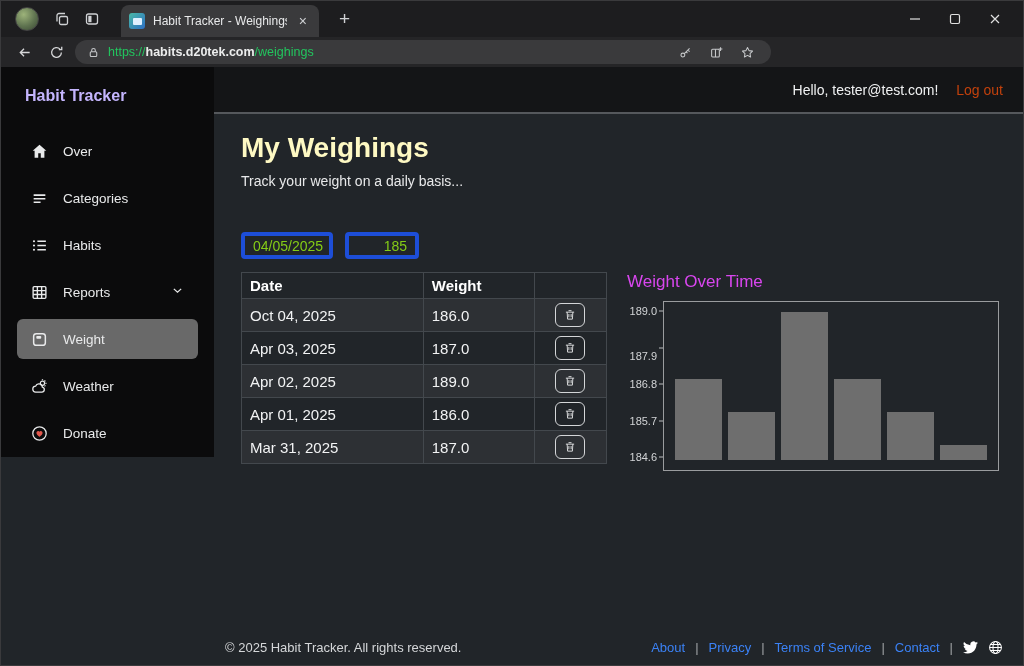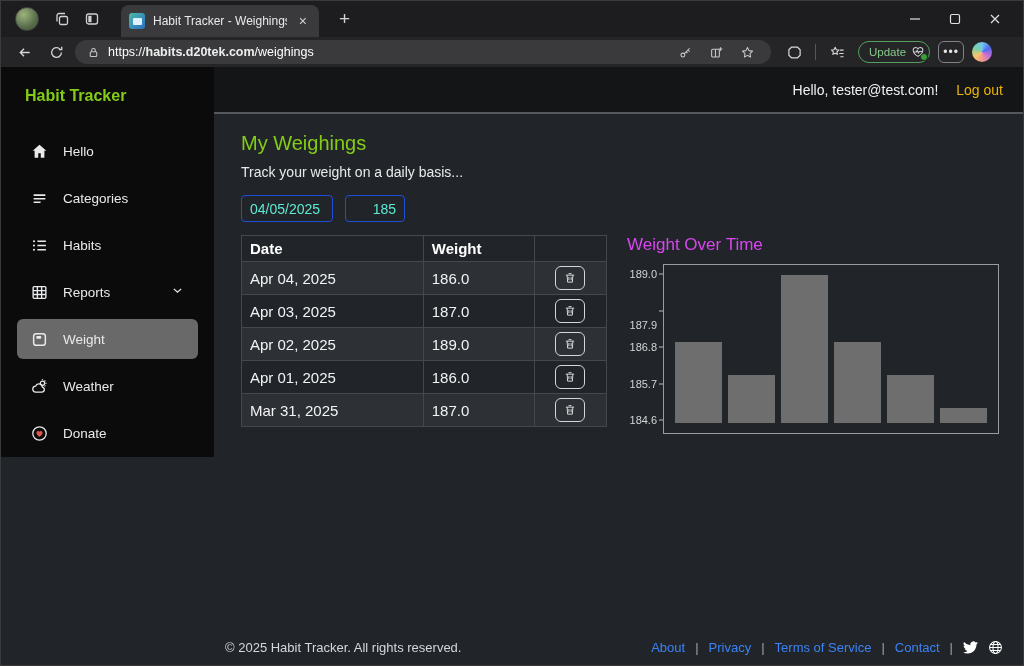--- a/index.html
+++ b/index.html
@@ -22,62 +22,62 @@
   .newtab { color:#cfd1d4; font-size:19px; margin-left:14px; padding:0 6px; }
   .win-controls { margin-left:auto; display:flex; height:36px; }
   .win-btn { width:40px; height:36px; display:flex; align-items:center; justify-content:center; color:#e0e0e0; }
 
   .toolbar { height:30px; background:#252527; display:flex; align-items:center; padding:0 10px; gap:6px; }
   .nav-btn { color:#d6d7d9; width:26px; height:24px; display:flex; align-items:center; justify-content:center; border-radius:6px; }
   .nav-btn svg { width:15px; height:15px; }
   .url-pill { height:24px; flex:0 0 696px; background:#3a3a3c; border-radius:13px; display:flex; align-items:center; padding:0 12px; gap:8px; }
   .url-pill svg { width:13px; height:13px; color:#c6c8ca; flex:0 0 auto; }
   .url-text { flex:1; font-size:12.5px; white-space:nowrap; overflow:hidden; }
-  .url-scheme,.url-path { color:#ffffff; }
+  .url-scheme,.url-path { color:#22c55e; }
   .url-host { color:#eceded; font-weight:bold; }
   .pill-icon { color:#c6c8ca; padding:0 5px; display:flex; align-items:center; }
   .toolbar-right { display:flex; align-items:center; gap:8px; margin-left:4px; }
   .divider-v { width:1px; height:16px; background:#55575a; }
   .update-btn { height:22px; border:1px solid #55a05c; border-radius:11px; color:#85c88a; font-size:11.5px;
                 display:flex; align-items:center; gap:5px; padding:0 4px 0 10px; position:relative; }
   .heart-badge { position:relative; display:flex; }
   .heart-badge svg { width:14px; height:14px; color:#cfd1d4; }
   .heart-badge .dot { position:absolute; right:-3px; bottom:-2px; width:8px; height:8px; border-radius:50%; background:#3aa335; border:1px solid #252527; }
   .more-btn { width:26px; height:22px; border:1px solid #808285; border-radius:6px; color:#e3e4e5;
               display:flex; align-items:center; justify-content:center; font-size:12px; letter-spacing:1px; }
   .copilot { width:20px; height:20px; border-radius:50%;
              background:conic-gradient(#74c7f2,#4f6bed,#c86dd7,#f2988a,#f6c66d,#7ad0a2,#74c7f2); }
 
   
   .page { position:absolute; left:0; top:66px; width:1024px; height:600px; background:#212529; color:#fff; }
 
   .app-topbar { margin-left:213px; height:47px; background:#141517; border-bottom:2px solid #55585c;
                 display:flex; align-items:center; justify-content:flex-end; gap:18px; padding-right:22px; }
   .greeting { font-size:14px; color:#f1f2f3; }
-  .logout { font-size:14px; color:#eab308; text-decoration:none; }
+  .logout { font-size:14px; color:#c2410c; text-decoration:none; }
 
   .sidebar { position:absolute; left:0; top:0; width:213px; height:390px; background:#0b0b0c; padding:16px 16px 0; }
-  .brand { font-size:16px; font-weight:bold; color:#84cc16; padding:4px 8px 0; }
+  .brand { font-size:16px; font-weight:bold; color:#c4b5fd; padding:4px 8px 0; }
   .nav { margin-top:26px; display:flex; flex-direction:column; gap:7px; }
   .nav-item { height:40px; display:flex; align-items:center; gap:15px; padding:0 14px; border-radius:6px; color:#e9eaeb; font-size:13.5px; }
   .nav-item svg { width:17px; height:17px; flex:0 0 auto; }
   .nav-item.selected { background:#696969; }
   .nav-item .chev { margin-left:auto; }
   .nav-item .chev svg { width:13px; height:13px; }
 
   .content { position:absolute; left:213px; top:49px; right:0; padding:16px 24px 0 27px; }
-  .page-title { font-size:20px; font-weight:400; color:#84cc16; }
+  .page-title { font-size:28px; font-weight:700; color:#fef9c3; }
   .page-sub { margin-top:9px; font-size:14px; color:#e8e9ea; }
 
   .form-row { margin-top:15px; display:flex; gap:12px; align-items:center; }
-  .inp { background:#212529; border:1px solid #1d4ed8; border-radius:4px; color:#5eead4; font-size:14px;
-         height:27px; padding:0 8px; font-family:"Liberation Sans",sans-serif; }
+  .inp { background:#212529; border:4px solid #1d4ed8; border-radius:4px; color:#84cc16; font-size:14px;
+         height:27px; padding:0 8px; font-family:"Liberation Sans",sans-serif;margin-top:28px; }
   .inp-date { width:92px; display:flex; align-items:center; justify-content:space-between; gap:6px; }
   .inp-date svg { width:13px; height:13px; color:#e6e7e8; }
-  .inp-weight { width:60px; text-align:right; }
+  .inp-weight { width:74px; text-align:right; }
   .btn-record { height:29px; padding:0 11px; background:transparent; border:1px solid #e9ecef; border-radius:6px;
                 color:#fff; font-size:14px; font-family:"Liberation Sans",sans-serif; }
 
   .data-row { margin-top:13px; display:flex; align-items:flex-start; }
   table.weights { border-collapse:collapse; width:370px; }
   .weights th, .weights td { border:1px solid #43484d; font-size:15px; text-align:left; padding:0 8px; }
   .weights th { height:26px; font-weight:bold; color:#fff; }
   .weights td { height:33px; color:#f2f3f4; }
   .weights tbody tr:nth-child(odd) { background:rgba(255,255,255,0.055); }
   .col-date { width:185px; } .col-weight { width:112px; } .col-action { width:73px; text-align:center; }
@@ -179,64 +179,38 @@
           <rect x="2" y="4" width="9.5" height="9.5" rx="1.2"></rect>
             <path d="M6.75 4v9.5M13 1.5v4.5M10.75 3.75h4.5"></path>
         </svg>
       </div>
       <div class="pill-icon">
         <svg width="14" height="14" viewBox="0 0 16 16" fill="none" stroke="currentColor" stroke-width="1.3" stroke-linejoin="round">
           <path d="M8 1.8 9.9 5.7l4.3.6-3.1 3 .7 4.2L8 11.5l-3.8 2 .7-4.2-3.1-3 4.3-.6z"></path>
         </svg>
       </div>
     </div>
-    <div class="toolbar-right">
-      <div class="nav-btn">
-        <svg viewBox="0 0 16 16" fill="none" stroke="currentColor" stroke-width="1.3" stroke-linejoin="round">
-          <path d="M5 2.2h6L14 5v6l-3 2.8H5L2 11V5z"></path>
-        </svg>
-      </div>
-      <div class="divider-v"></div>
-      <div class="nav-btn">
-        <svg viewBox="0 0 16 16" fill="none" stroke="currentColor" stroke-width="1.2" stroke-linejoin="round">
-          <path d="M5.5 2.5 6.7 5l2.7.4-2 1.9.5 2.7-2.4-1.3-2.4 1.3.5-2.7-2-1.9L4.3 5z"></path>
-          <path d="M10.5 5.5h4M9.8 9h4.7M11 12.5h3.5"></path>
-        </svg>
-      </div>
-      <div class="update-btn">
-        <span>Update</span>
-        <span class="heart-badge">
-          <svg viewBox="0 0 16 16" fill="none" stroke="currentColor" stroke-width="1.2">
-            <path d="M8 13S2.5 9.7 2.5 5.9C2.5 4 4 2.8 5.5 2.8c1.1 0 2 .6 2.5 1.5.5-.9 1.4-1.5 2.5-1.5 1.5 0 3 1.2 3 3.1C13.5 9.7 8 13 8 13z"></path>
-            <path d="M3.5 8h2.5l1-1.8L8.5 9l1-1.6h3"></path>
-          </svg>
-          <span class="dot"></span>
-        </span>
-      </div>
-      <div class="more-btn">•••</div>
-      <div class="copilot"></div>
-    </div>
   </div>
 
   <div class="page">
 
     <div class="app-topbar">
       <span class="greeting">Hello, tester@test.com!</span>
       <a class="logout" href="#">Log out</a>
     </div>
 
     <div class="sidebar">
       <div class="brand">Habit Tracker</div>
       <div class="nav">
 
         <div class="nav-item">
           <svg viewBox="0 0 16 16" fill="currentColor">
               <path d="M8 1.6 1.6 7.4h1.8v6.4h3.4V9.6h2.4v4.2h3.4V7.4h1.8z"></path>
             </svg>
-          <span>Hello</span>
+          <span>Over</span>
         </div>
 
         <div class="nav-item">
           <svg viewBox="0 0 16 16" fill="none" stroke="currentColor" stroke-width="1.5">
               <path d="M2.5 4.8h11M2.5 8.2h11M2.5 11.6h6.5"></path>
             </svg>
           <span>Categories</span>
         </div>
 
         <div class="nav-item">
@@ -314,21 +288,21 @@
         <table class="weights">
           <thead>
             <tr>
               <th class="col-date">Date</th>
               <th class="col-weight">Weight</th>
               <th class="col-action"></th>
             </tr>
           </thead>
           <tbody>
             <tr>
-              <td>Apr 04, 2025</td>
+              <td>Oct 04, 2025</td>
               <td>186.0</td>
               <td class="cell-action"><button class="trash-btn">
                     <svg viewBox="0 0 16 16" fill="none" stroke="currentColor" stroke-width="1.2">
                       <path d="M6 2.2h4M2.5 4.2h11M4.2 4.2l.6 9.3h6.4l.6-9.3M6.5 6.7v4.3M9.5 6.7v4.3"></path>
                     </svg>
                   </button></td>
             </tr>
             <tr>
               <td>Apr 03, 2025</td>
               <td>187.0</td>
@@ -367,21 +341,21 @@
             </tr>
           </tbody>
         </table>
 
         <div class="chart-block">
           <div class="chart-title">Weight Over Time</div>
           <div class="chart-body">
             <div class="chart-yaxis">
                 <div class="ytick" style="top: 9.9802px;">189.0</div>
                 <div class="ytick-dash" style="top: 9.9802px;"></div>
-                <div class="ytick" style="top: 61px;">187.9</div>
+                <div class="ytick" style="top: 55px;">187.9</div>
                 <div class="ytick-dash" style="top: 46.5743px;"></div>
                 <div class="ytick" style="top: 83.1683px;">186.8</div>
                 <div class="ytick-dash" style="top: 83.1683px;"></div>
                 <div class="ytick" style="top: 119.762px;">185.7</div>
                 <div class="ytick-dash" style="top: 119.762px;"></div>
                 <div class="ytick" style="top: 156.356px;">184.6</div>
                 <div class="ytick-dash" style="top: 156.356px;"></div>
               </div>
             <div class="chart-plot">
                 <div class="bars" style="padding-bottom: 9.9802px;">

